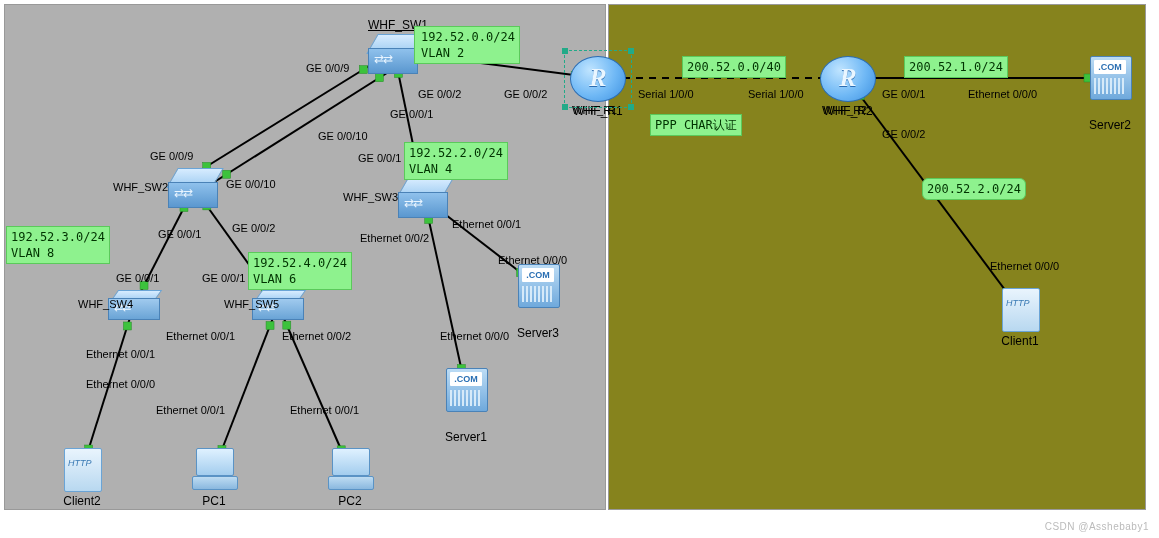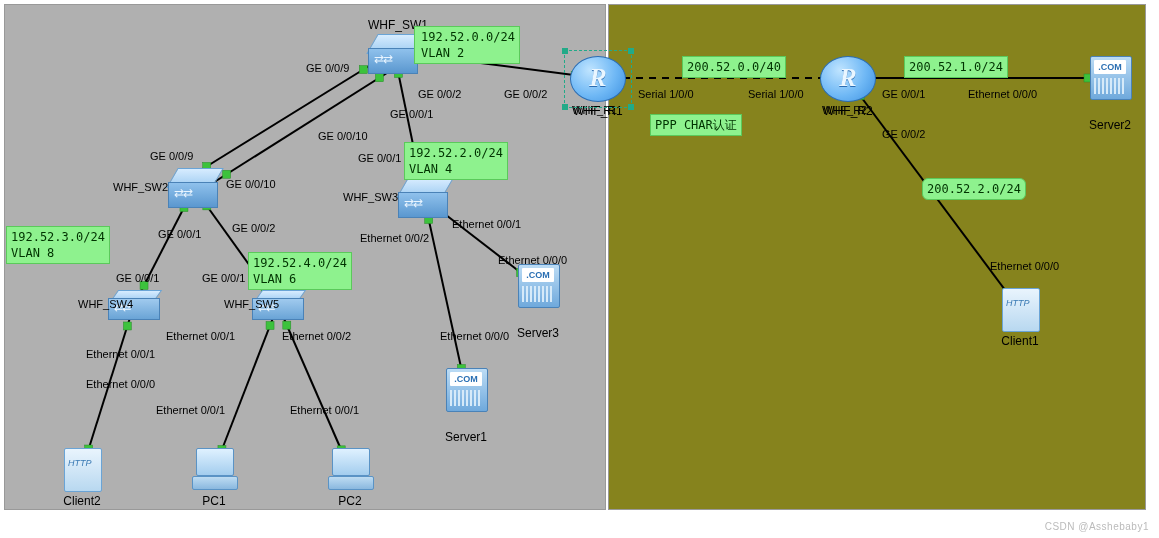--- a/index.html
+++ b/index.html
@@ -88,21 +88,21 @@
         <rect class="sqdot" x="615" y="74" width="8" height="8"></rect>
         <rect class="sqdot" x="821" y="74" width="8" height="8"></rect>
         <rect class="sqdot" x="865" y="74" width="8" height="8"></rect>
         <rect class="sqdot" x="1084" y="74" width="8" height="8"></rect>
         <rect class="sqdot" x="856.1512973675354" y="91.63642190328454" width="8" height="8"></rect>
         <rect class="sqdot" x="1002.8487026324646" y="288.36357809671546" width="8" height="8"></rect>
       </g>
   </svg>
 
   <div id="devices-layer">
-      <div class="node" style="left: 368px; top: 16px;">
+      <div class="node" style="left: 368px; top: 16px; text-decoration: underline;">
         <span class="lbl lbl-top">WHF_SW1</span>
         <div class="switch3d">
           <div class="top"></div>
           <div class="front"></div>
           <div class="arrows">⇄⇄</div>
         </div>
       </div>
       <div class="node" style="left: 168px; top: 168px;">
         <div class="switch3d">
           <div class="top"></div>

